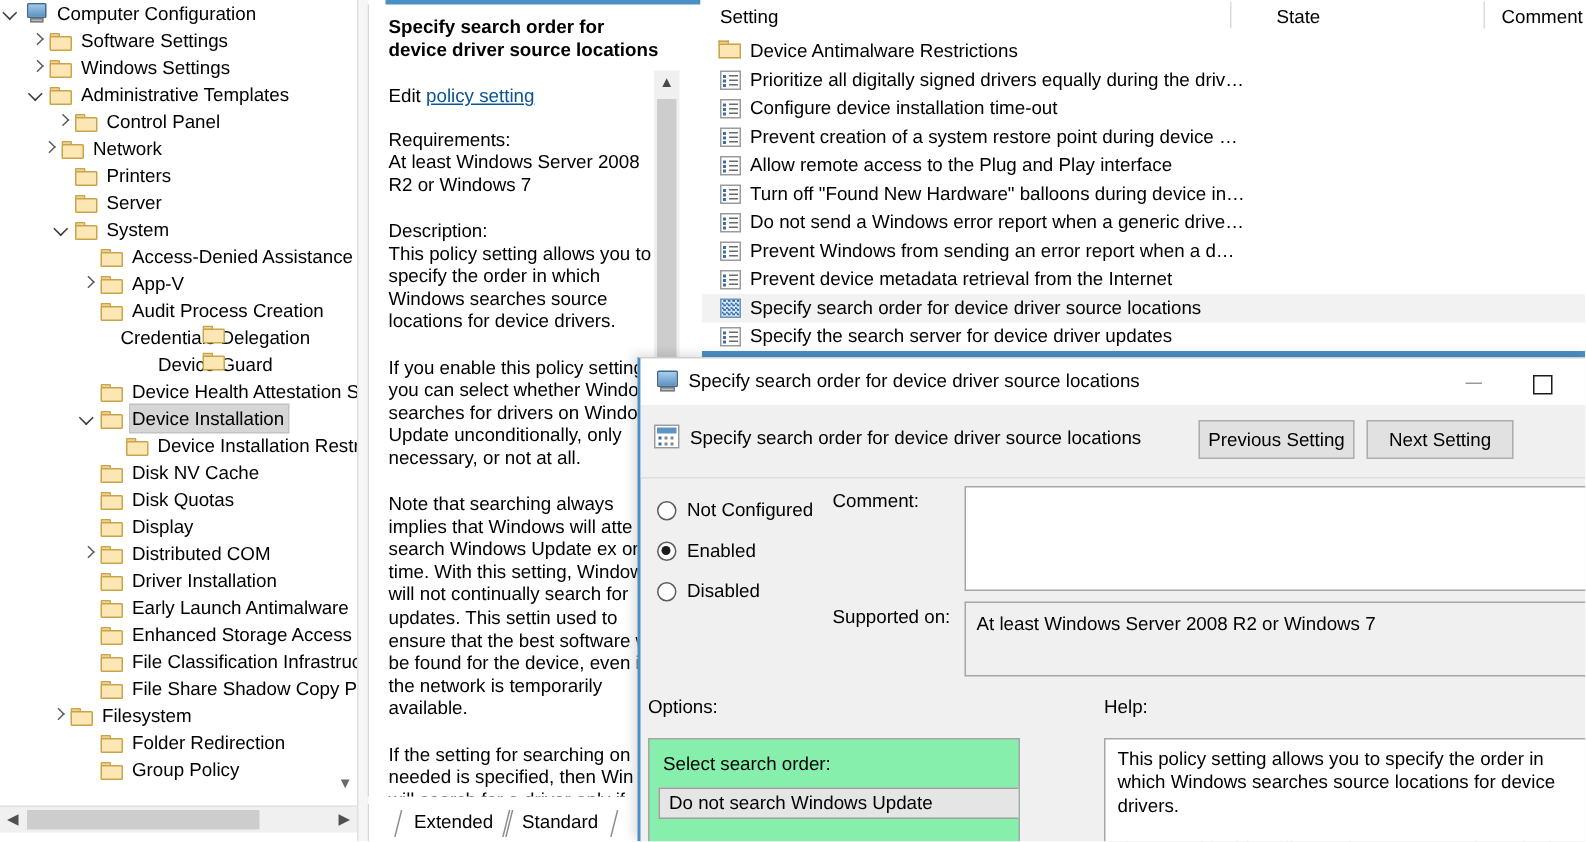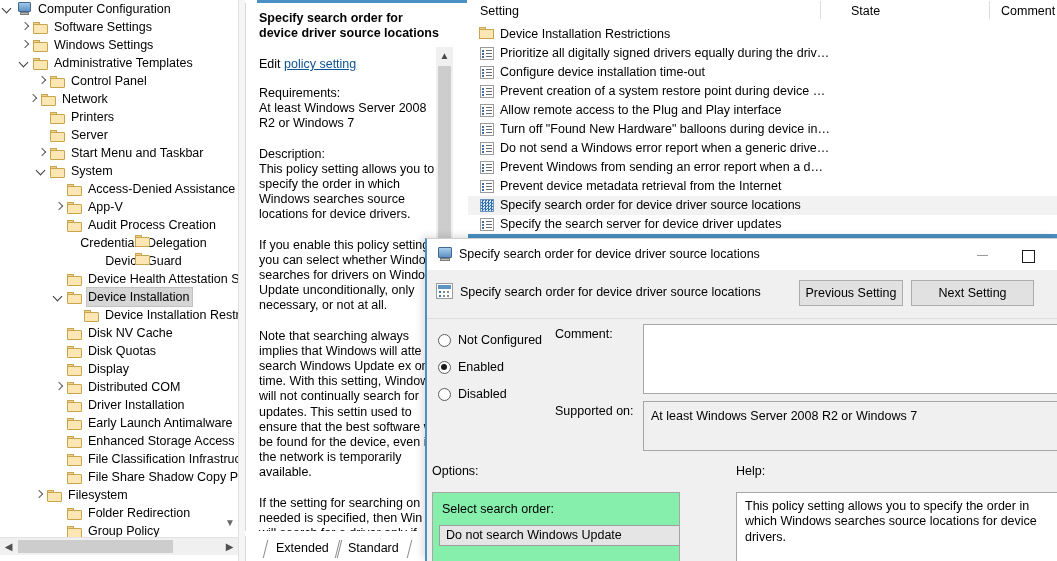--- a/index.html
+++ b/index.html
@@ -493,21 +493,21 @@
     border: 1px solid #adadad;
     box-sizing: border-box;
     font-family: "Liberation Sans", sans-serif;
     font-size: 12.5px;
     color: #000;
     text-align: center;
     line-height: 24px;
     cursor: default;
   }
   #btn-prev-setting { left: 372px; width: 104px; }
-  #btn-next-setting { left: 484px; width: 123px; }
+  #btn-next-setting { left: 484px; width: 98px; }
 
   #dlg-top-sep {
     position: absolute;
     left: 0; top: 79px;
     width: 630px; height: 1px;
     background: #dddddd;
   }
 
   
   #radio-col {
@@ -677,25 +677,20 @@
         </div>
         <div class="tnode" style="padding-left: 34px;">
           <div class="twist "></div>
           <div class="folder-ico"></div>
           <span class="tlabel">Printers</span>
         </div>
         <div class="tnode" style="padding-left: 34px;">
           <div class="twist "></div>
           <div class="folder-ico"></div>
           <span class="tlabel">Server</span>
-        </div>
-        <div class="tnode" style="padding-left: 34px;">
-          <div class="twist collapsed"></div>
-          <div class="folder-ico"></div>
-          <span class="tlabel">Start Menu and Taskbar</span>
         </div>
         <div class="tnode" style="padding-left: 34px;">
           <div class="twist expanded"></div>
           <div class="folder-ico"></div>
           <span class="tlabel">System</span>
         </div>
         <div class="tnode" style="padding-left: 51px;">
           <div class="twist "></div>
           <div class="folder-ico"></div>
           <span class="tlabel">Access-Denied Assistance</span>
@@ -832,21 +827,21 @@
     <div id="list-header">
       <div class="hcell" style="left:12px;">Setting</div>
       <div class="hsep" style="left:352px;"></div>
       <div class="hcell" style="left:383px;">State</div>
       <div class="hsep" style="left:521px;"></div>
       <div class="hcell" style="left:533px;">Comment</div>
     </div>
     <div id="rows">
         <div class="lrow">
           <div class="ricon foldericon"></div>
-          <div class="rname">Device Installation Restrictions</div>
+          <div class="rname">Device Antimalware Restrictions</div>
           <div class="rstate"></div>
           <div class="rcomment"></div>
         </div>
         <div class="lrow">
           <div class="ricon policy"></div>
           <div class="rname">Prioritize all digitally signed drivers equally during the driver ...</div>
         </div>
         <div class="lrow">
           <div class="ricon policy"></div>
           <div class="rname">Configure device installation time-out</div>

